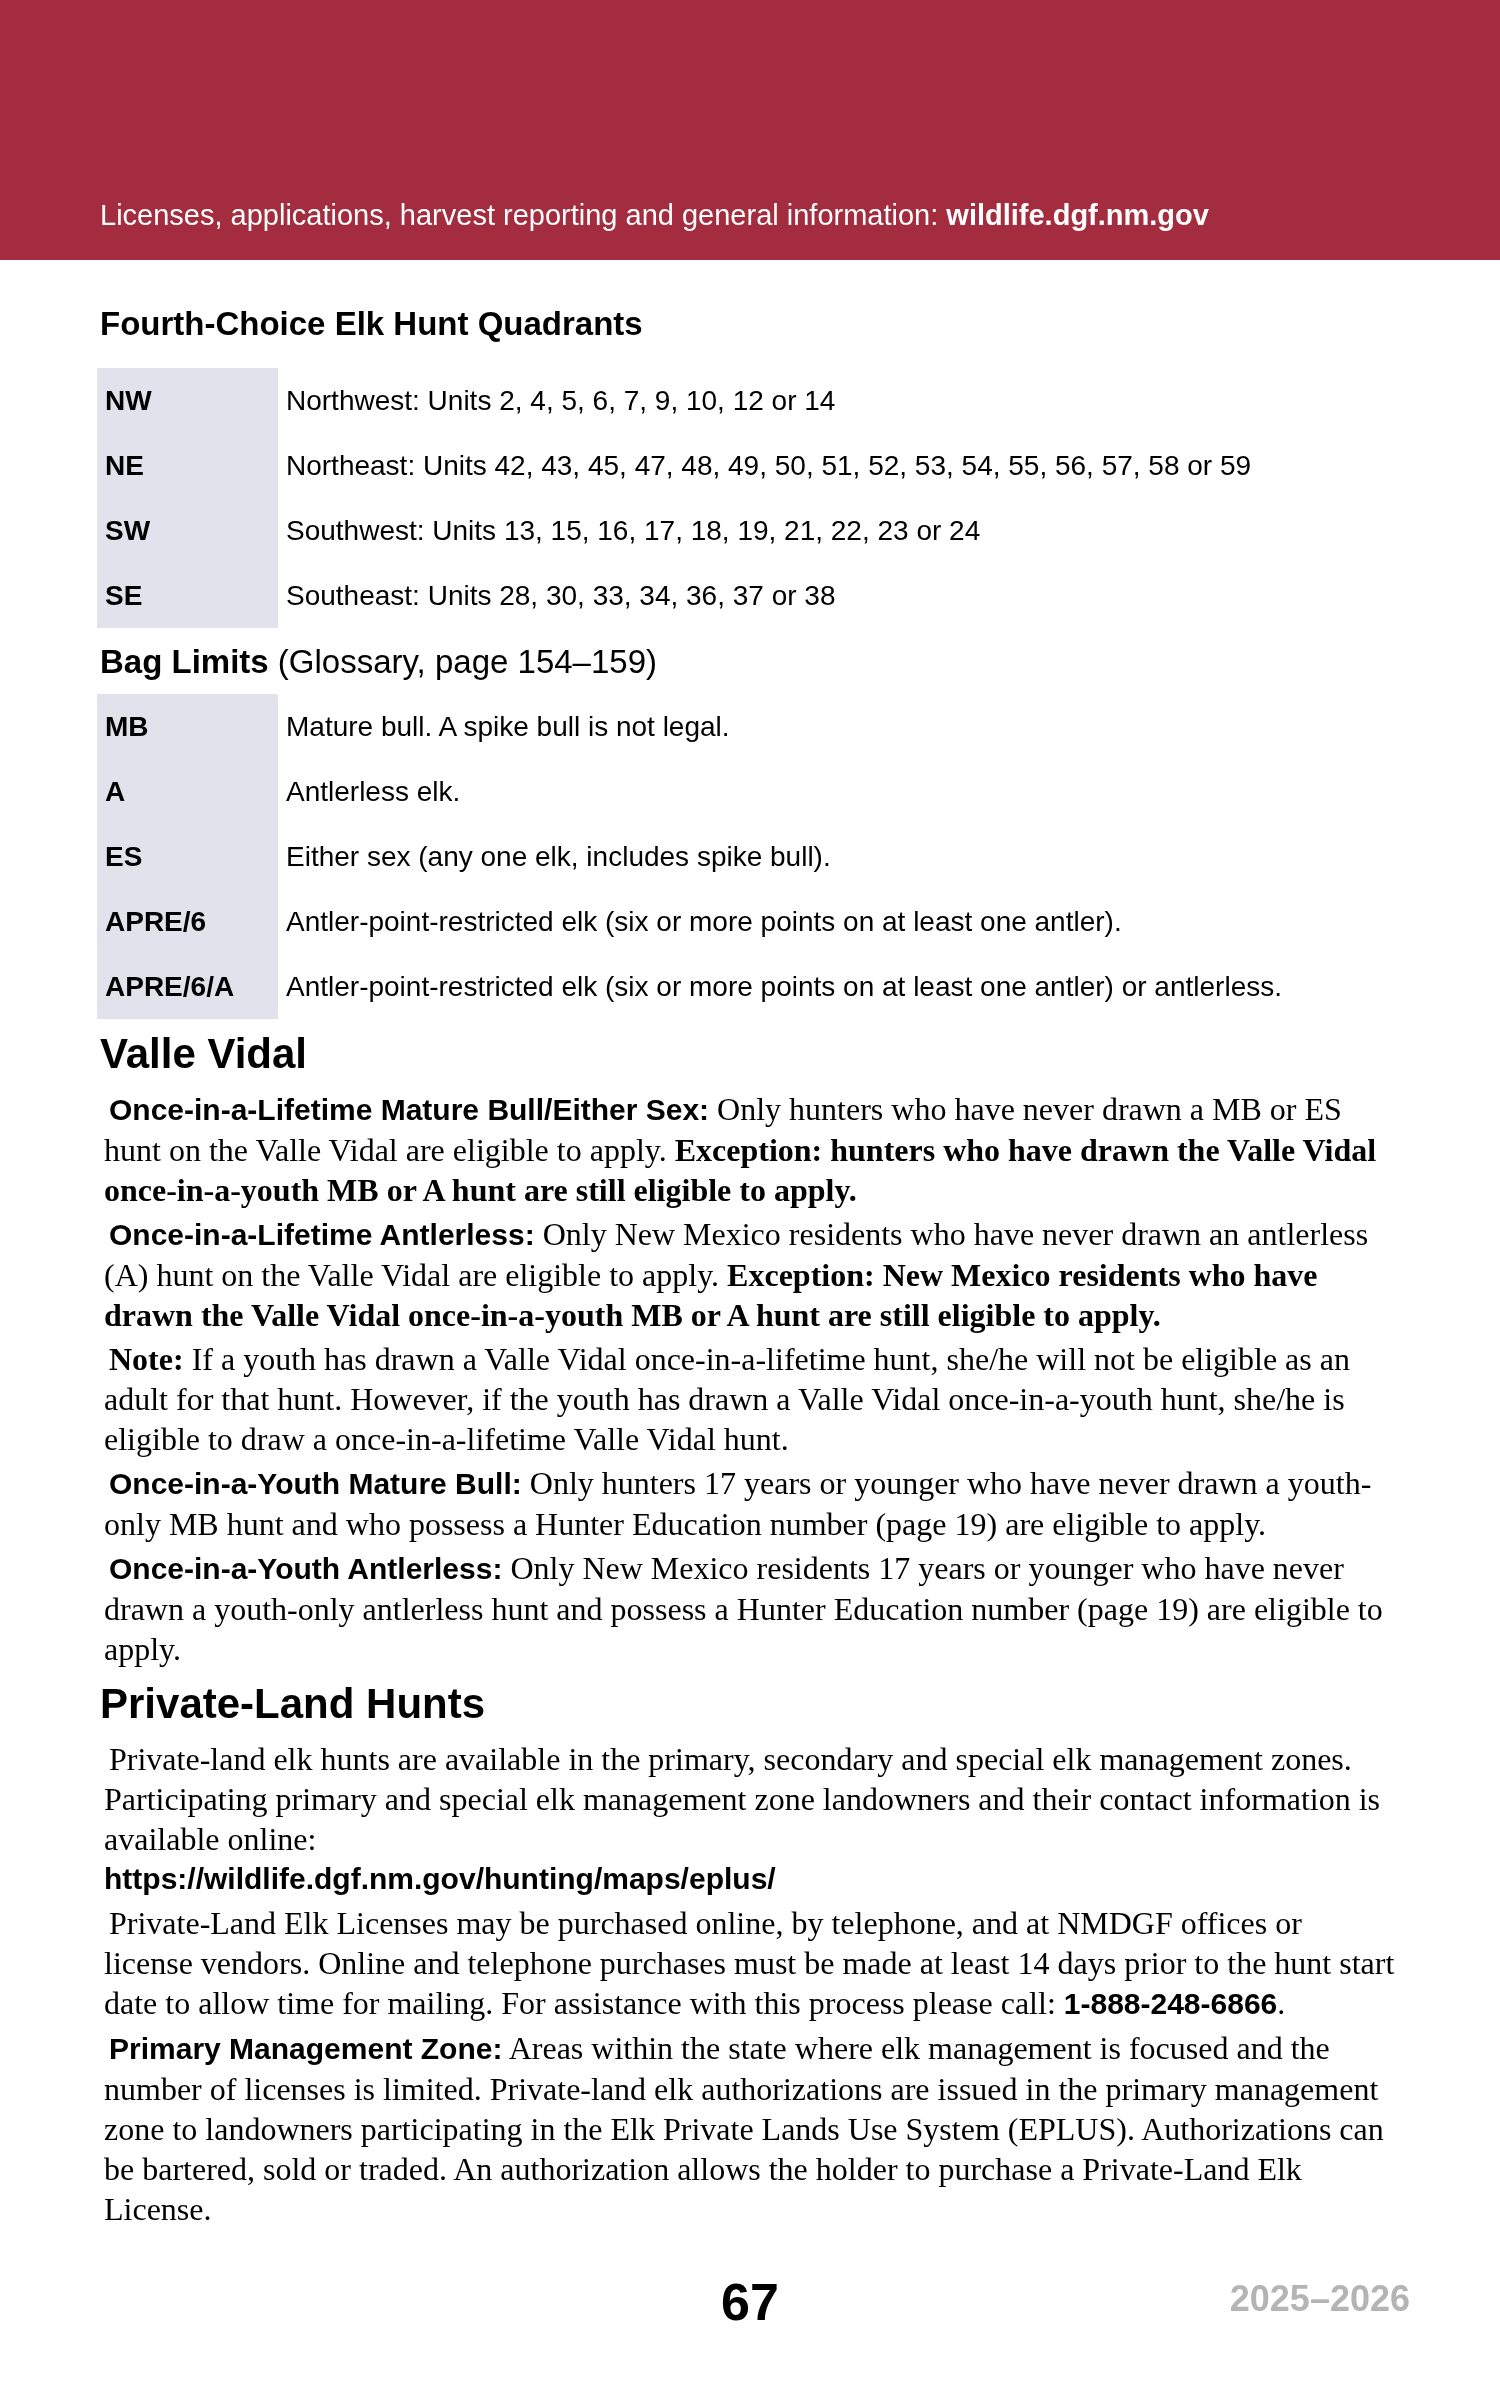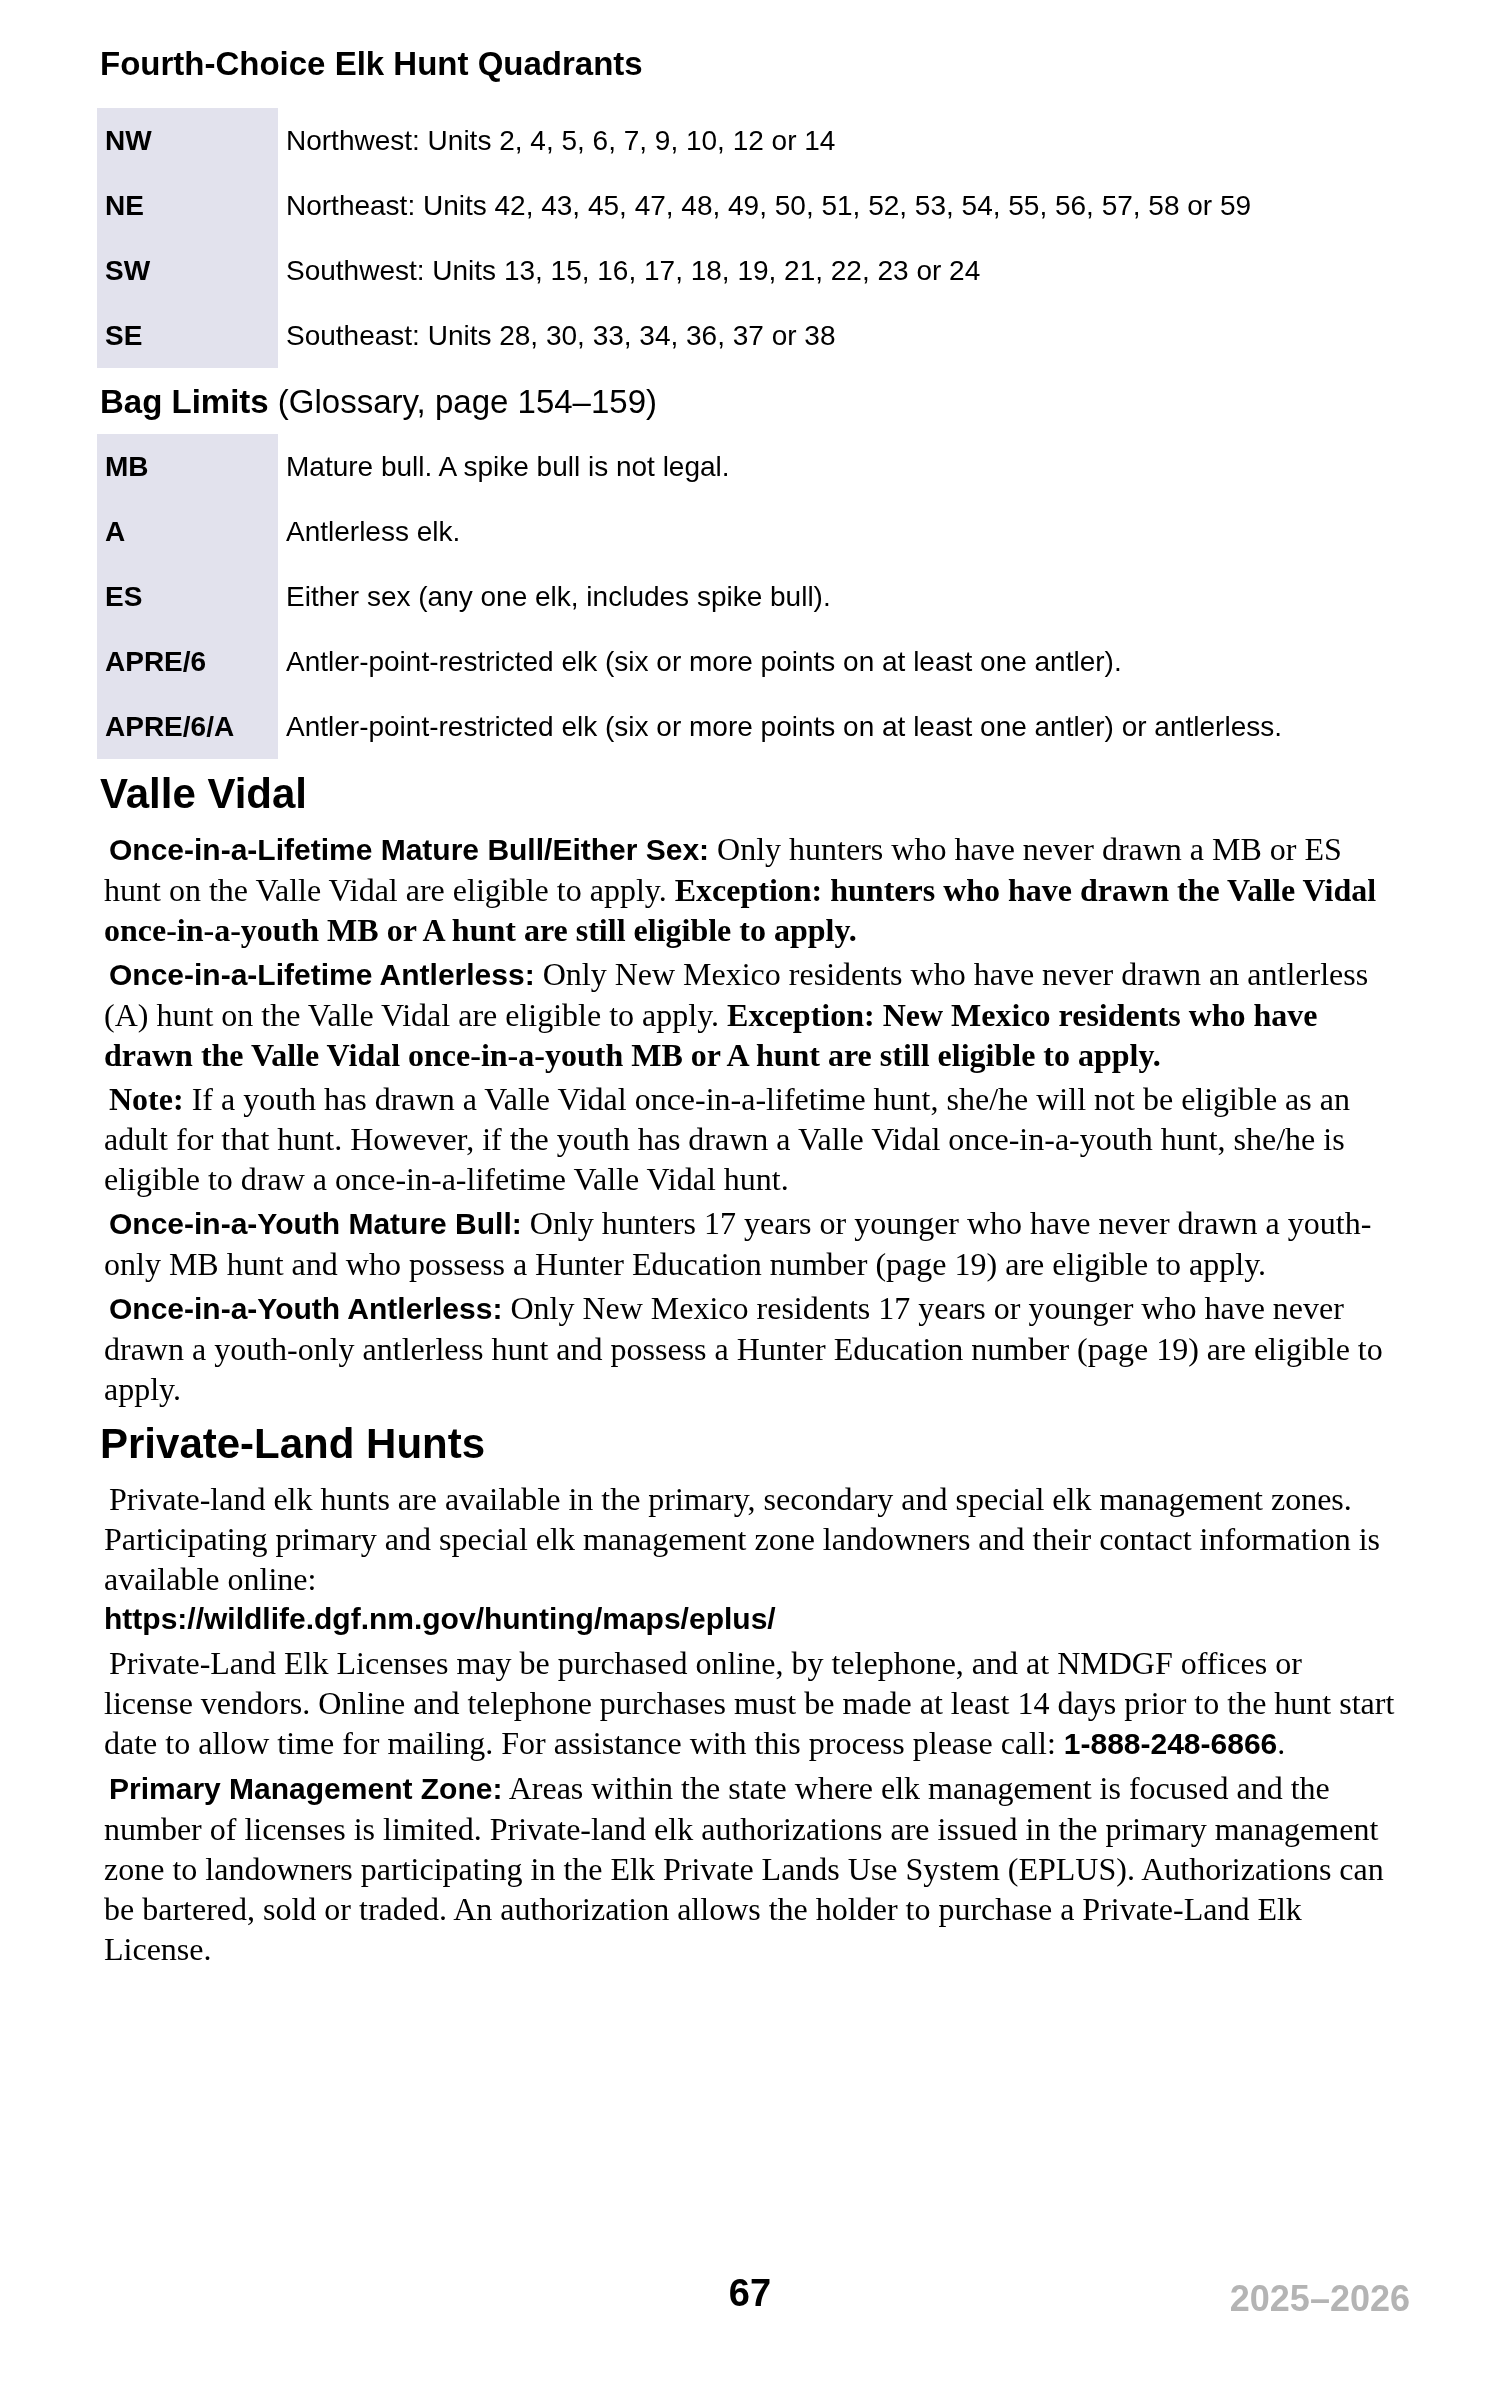--- a/index.html
+++ b/index.html
@@ -98,39 +98,42 @@
   .footer {
     position: absolute;
     top: 2272px;
     left: 0;
     width: 1500px;
     height: 60px;
   }
   .page-num {
     width: 100%;
     text-align: center;
-    font-size: 38px;
+    font-size: 52px;
     font-weight: bold;
     font-family: "Liberation Sans", sans-serif;
   }
   .season {
     position: absolute;
     right: 90px;
     top: 6px;
     font-size: 36px;
     font-weight: bold;
     color: #b4b4b4;
     font-family: "Liberation Sans", sans-serif;
   }
 </style>
 </head>
 <body>
 
 <div class="page">
 
+  <header class="red-band">
+    <p class="band-text"><span>Licenses, applications, harvest reporting and general information: </span><span class="b">wildlife.dgf.nm.gov</span></p>
+  </header>
 
   <main class="content">
 
     <h1 class="h-small">Fourth-Choice Elk Hunt Quadrants</h1>
 
     <table class="code-table">
       <tbody>
         <tr>
           <td class="code">NW</td>
           <td class="desc">Northwest: Units 2, 4, 5, 6, 7, 9, 10, 12 or 14</td>

